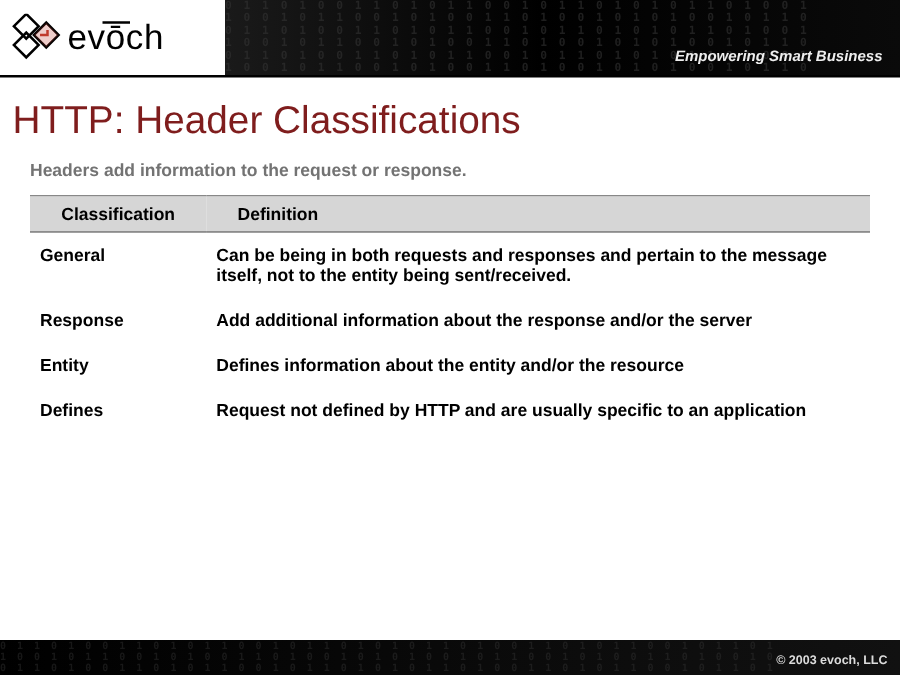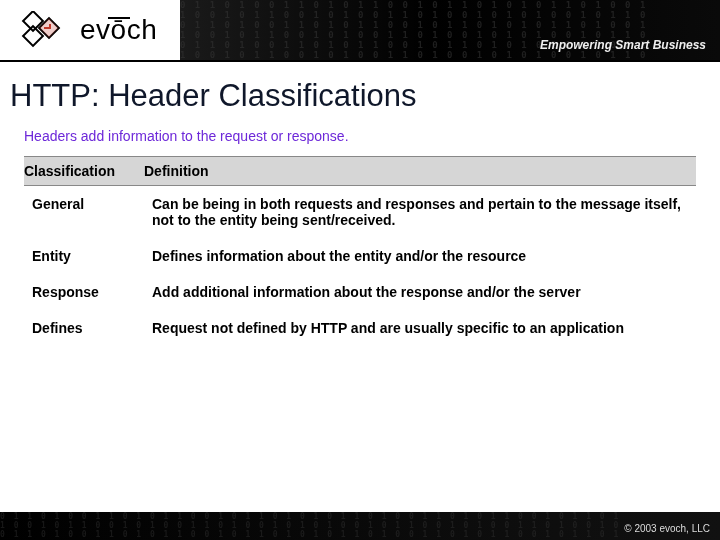--- a/index.html
+++ b/index.html
@@ -31,22 +31,22 @@
     letter-spacing: 2px;
     overflow: hidden;
     opacity: 0.6;
     pointer-events: none;
     white-space: pre;
     font-weight: bold;
   }
   .logo-area {
     display: flex;
     align-items: center;
-    gap: 14px;
-    padding-left: 20px;
+    gap: 0;
+    padding-left: 8px;
     z-index: 2;
   }
   .logo-icon svg { display: block; }
   .logo-text {
     color: #000;
     font-size: 28px;
     font-weight: 400;
     letter-spacing: 0.5px;
     position: relative;
   }
@@ -69,40 +69,40 @@
     z-index: 2;
     text-align: right;
   }
   .banner-underline {
     height: 2px;
     background: #000;
   }
   .slide-title {
     font-size: 31px;
     font-weight: 400;
-    color: #0f172a;
+    color: #7f1d1d;
     padding: 16px 10px 6px 10px;
   }
   .subtitle {
     font-size: 14px;
-    font-weight: normal;
-    color: #6d28d9;
+    font-weight: bold;
+    color: #737373;
     padding: 8px 24px 12px 24px;
   }
   .tbl {
     margin: 0 24px;
     width: calc(100% - 48px);
     border-collapse: collapse;
     font-size: 14px;
   }
   .tbl thead th {
     text-align: left;
     background: #d6d6d6;
     font-weight: bold;
-    padding: 6px 0;
+    padding: 6px 25px;
     border-top: 1px solid #888;
     border-bottom: 1px solid #888;
   }
   .tbl tbody td {
     padding: 10px 8px;
     vertical-align: top;
     font-weight: bold;
     margin-left: 32px;
   }
   .tbl .col-class { width: 120px; }
@@ -118,21 +118,21 @@
     opacity: 0.45;
     font-size: 8px;
     line-height: 9px;
   }
   .copyright {
     position: absolute;
     right: 10px;
     bottom: 6px;
     color: #dcdcdc;
     font-size: 10px;
-    font-weight: normal;
+    font-weight: bold;
     z-index: 2;
   }
 </style>
 </head>
 <body>
 
 <div class="top-banner">
   <div class="digits-overlay">0 1 1 0 1 0 0 1 1 0 1 0 1 1 0 0 1 0 1 1 0 1 0 1 0 1 1 0 1 0 0 1
 1 0 0 1 0 1 1 0 0 1 0 1 0 0 1 1 0 1 0 0 1 0 1 0 1 0 0 1 0 1 1 0
 0 1 1 0 1 0 0 1 1 0 1 0 1 1 0 0 1 0 1 1 0 1 0 1 0 1 1 0 1 0 0 1
@@ -168,26 +168,26 @@
       <th class="col-class">Classification</th>
       <th>Definition</th>
     </tr>
   </thead>
   <tbody>
     <tr>
       <td class="col-class">General</td>
       <td>Can be being in both requests and responses and pertain to the message itself, not to the entity being sent/received.</td>
     </tr>
     <tr>
+      <td class="col-class">Response</td>
+      <td>Add additional information about the response and/or the server</td>
+    </tr>
+    <tr>
       <td class="col-class">Entity</td>
       <td>Defines information about the entity and/or the resource</td>
-    </tr>
-    <tr>
-      <td class="col-class">Response</td>
-      <td>Add additional information about the response and/or the server</td>
     </tr>
     <tr>
       <td class="col-class">Defines</td>
       <td>Request not defined by HTTP and are usually specific to an application</td>
     </tr>
   </tbody>
 </table>
 
 <div class="bottom-banner">
   <div class="digits-overlay">0 1 1 0 1 0 0 1 1 0 1 0 1 1 0 0 1 0 1 1 0 1 0 1 0 1 1 0 1 0 0 1 1 0 1 0 1 1 0 0 1 0 1 1 0 1

